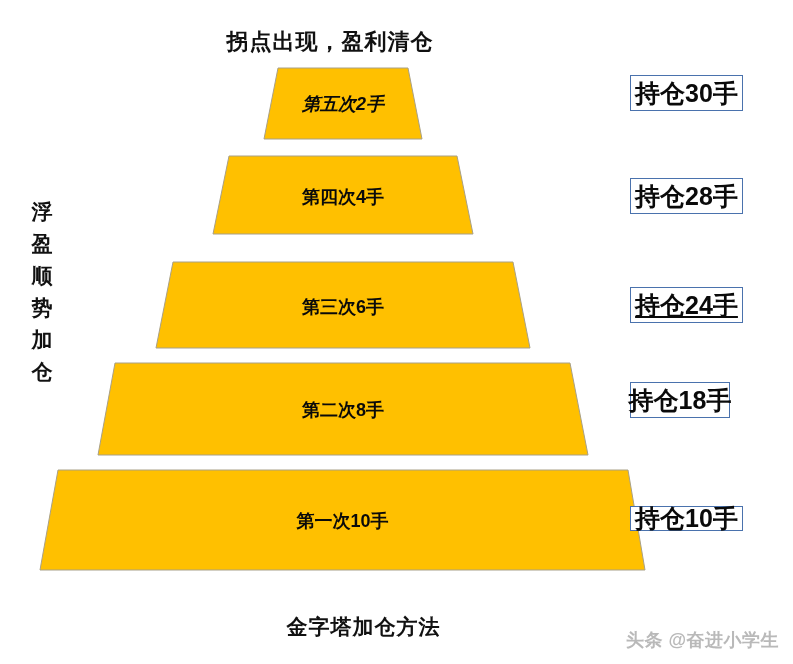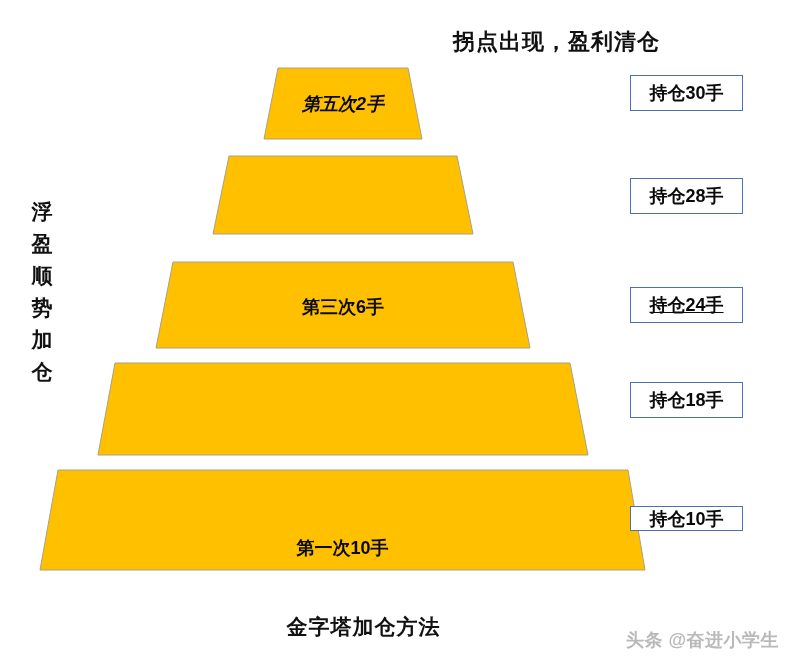--- a/index.html
+++ b/index.html
@@ -19,21 +19,21 @@
     position: absolute;
     left: 0; top: 0;
     width: 793px;
     height: 664px;
   }
   .title-top {
     position: absolute;
     left: 0;
     top: 27px;
     width: 660px;
-    text-align: right;
+    text-align: center;
     font-size: 22px;
     font-weight: 700;
     letter-spacing: 1px;
     color: #111111;
     white-space: nowrap;
   }
   .caption-bottom {
     position: absolute;
     left: 0;
     top: 613px;
@@ -73,21 +73,21 @@
     font-size: 18px;
     font-weight: 700;
     color: #0a0a0a;
     white-space: nowrap;
     pointer-events: none;
   }
   .holding-box {
     position: absolute;
     border: 1px solid #4a72ad;
     background: #ffffff;
-    font-size: 18px;
+    font-size: 25px;
     font-weight: 700;
     color: #0a0a0a;
     display: flex;
     align-items: center;
     justify-content: center;
     box-sizing: border-box;
     white-space: nowrap;
   }
   .watermark {
     position: absolute;
@@ -124,26 +124,28 @@
     <polygon points="229,156 457,156 473,234 213,234" fill="#FFC000" stroke="#A8A087" stroke-width="1"></polygon>
 
     <polygon points="173,262 513,262 530,348 156,348" fill="#FFC000" stroke="#A8A087" stroke-width="1"></polygon>
 
     <polygon points="115,363 570,363 588,455 98,455" fill="#FFC000" stroke="#A8A087" stroke-width="1"></polygon>
 
     <polygon points="58,470 628,470 645,570 40,570" fill="#FFC000" stroke="#A8A087" stroke-width="1"></polygon>
   </svg>
 
   <div class="level-label" style="left:264px; top:92px; width:158px;font-style:italic;">第五次2手</div>
+  <div class="level-label" style="left:213px; top:185px; width:260px;">第四次4手</div>
   <div class="level-label" style="left:156px; top:295px; width:374px;">第三次6手</div>
-  <div class="level-label" style="left:40px; top:536px; width:605px;">第一次10手</div>
+  <div class="level-label" style="left:98px; top:398px; width:490px;">第二次8手</div>
+  <div class="level-label" style="left:40px; top:509px; width:605px;">第一次10手</div>
 
   <div class="holding-box" style="left:630px; top:75px; width:113px; height:36px;">持仓30手</div>
   <div class="holding-box" style="left:630px; top:178px; width:113px; height:36px;text-align:right;">持仓28手</div>
   <div class="holding-box" style="left:630px; top:287px; width:113px; height:36px;text-decoration:underline;">持仓24手</div>
-  <div class="holding-box" style="left:630px; top:382px; width:113px; height:36px;">持仓18手</div>
+  <div class="holding-box" style="left:630px; top:382px; width:100px; height:36px;">持仓18手</div>
   <div class="holding-box" style="left:630px; top:506px; width:113px; height:25px;">持仓10手</div>
 
   <div class="caption-bottom">金字塔加仓方法</div>
 
   <div class="watermark">头条 @奋进小学生</div>
 
 </div>
 
 </body></html>

